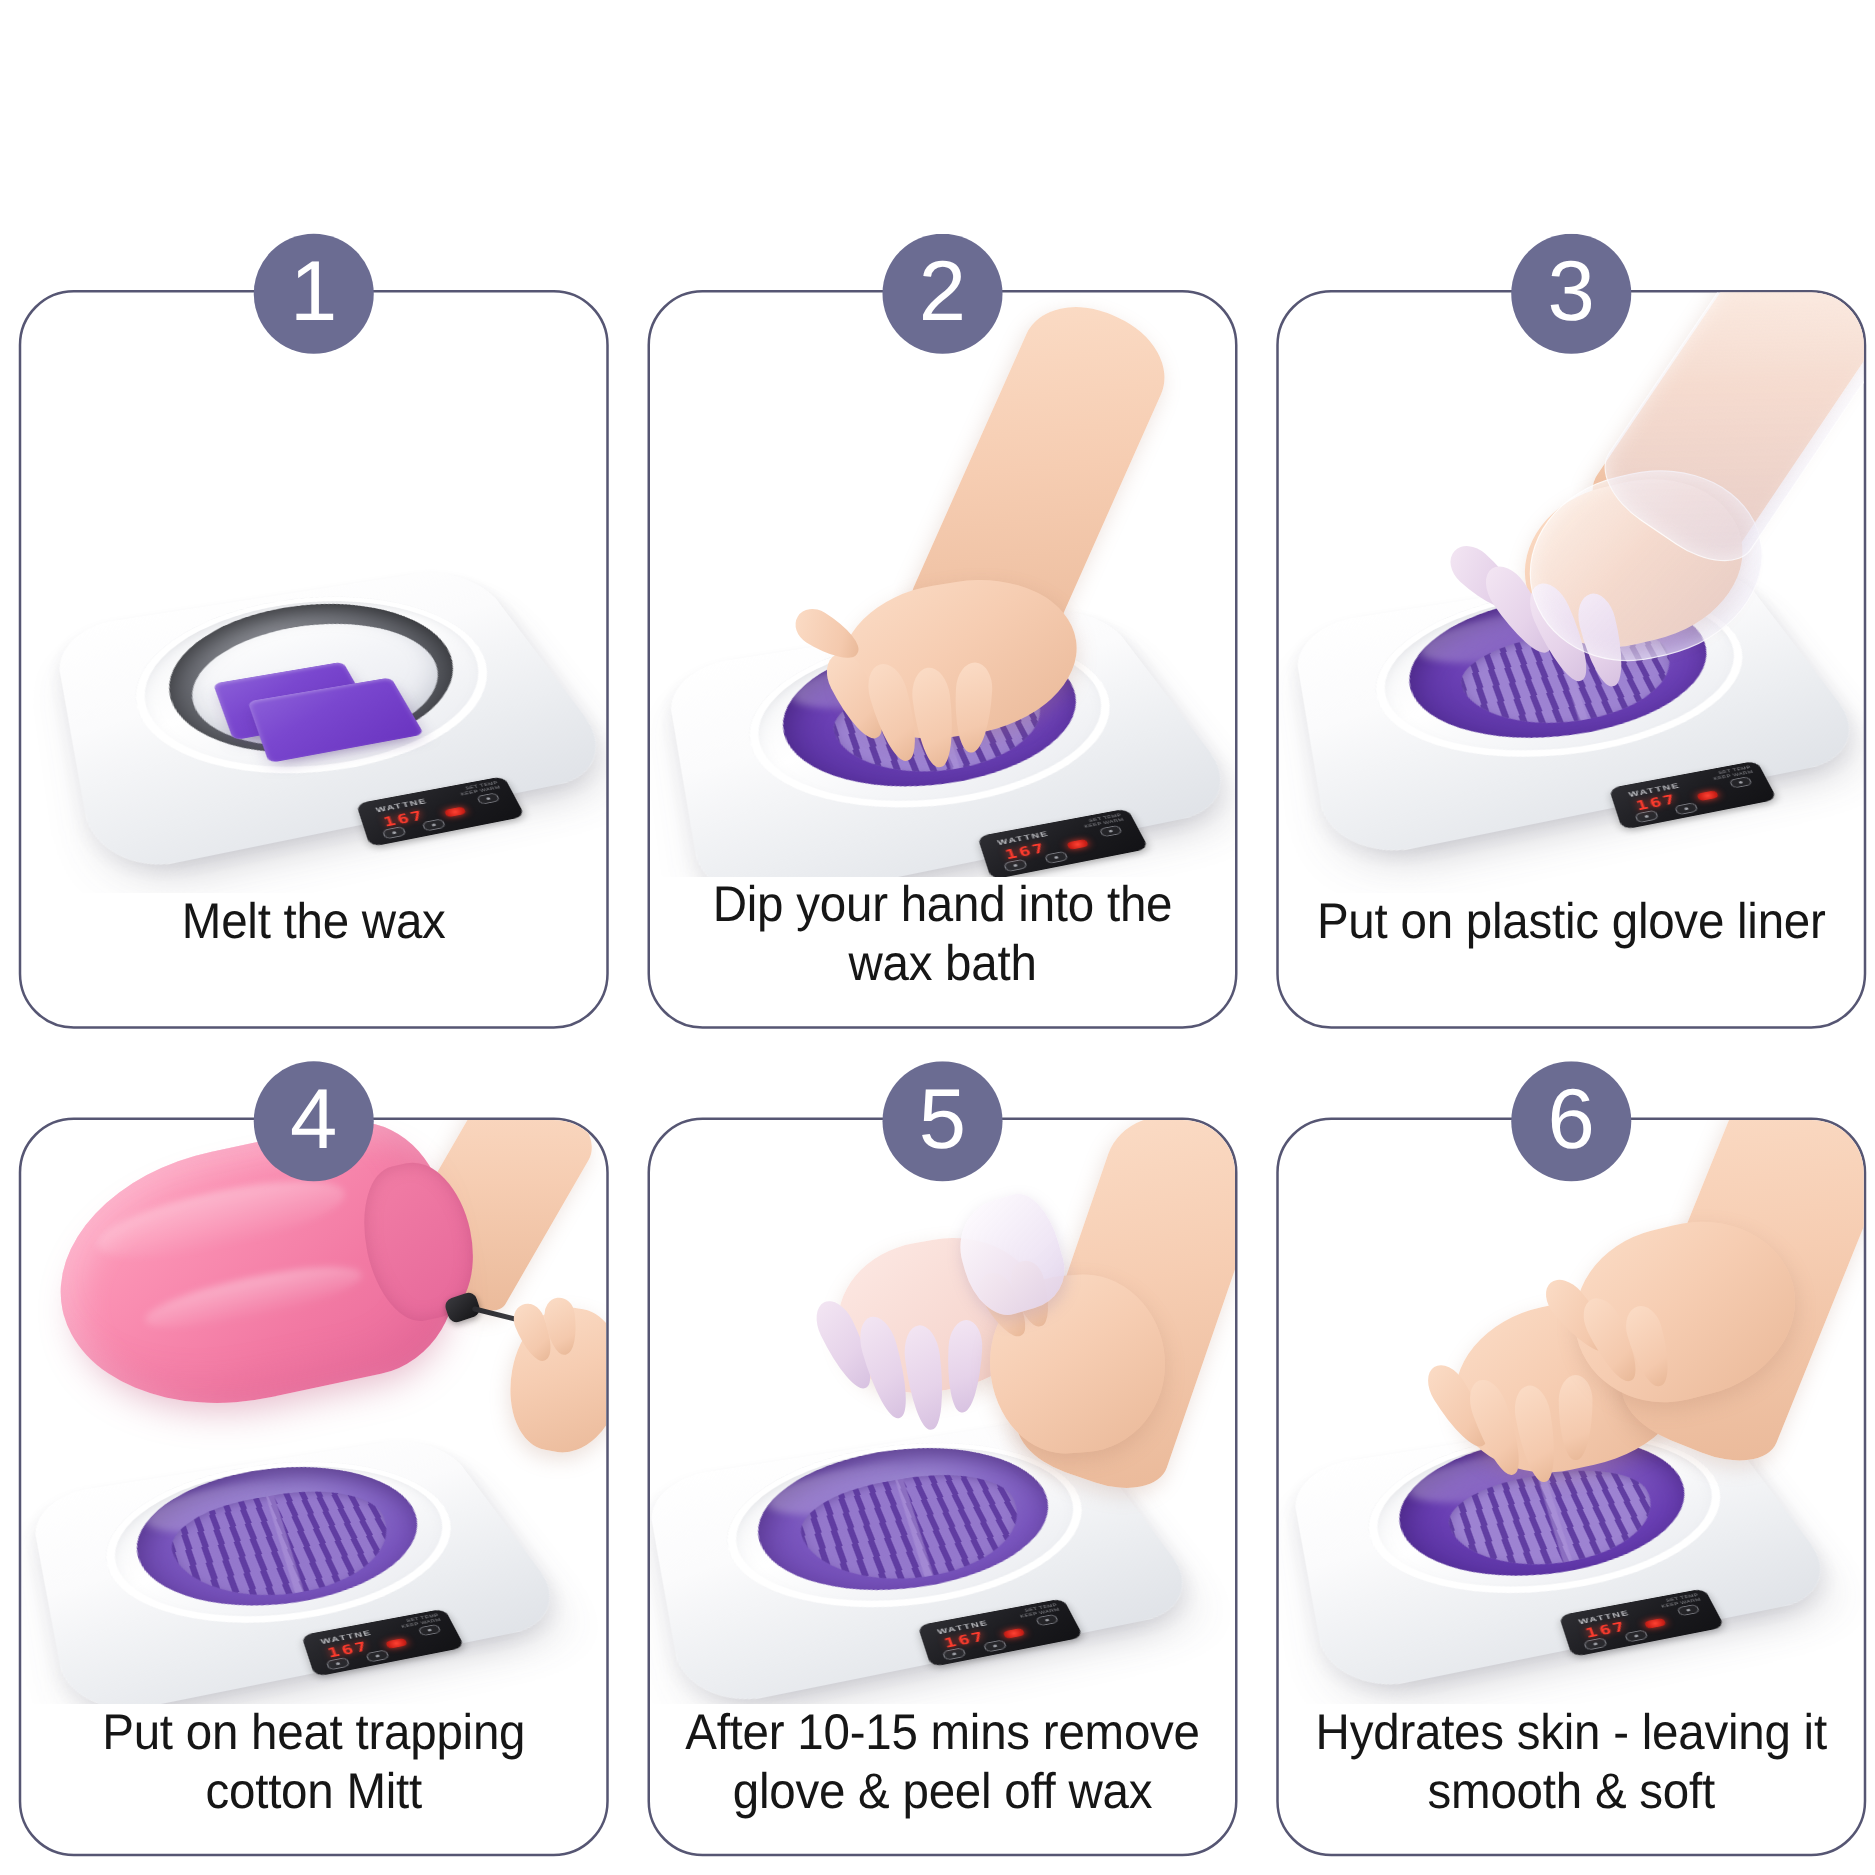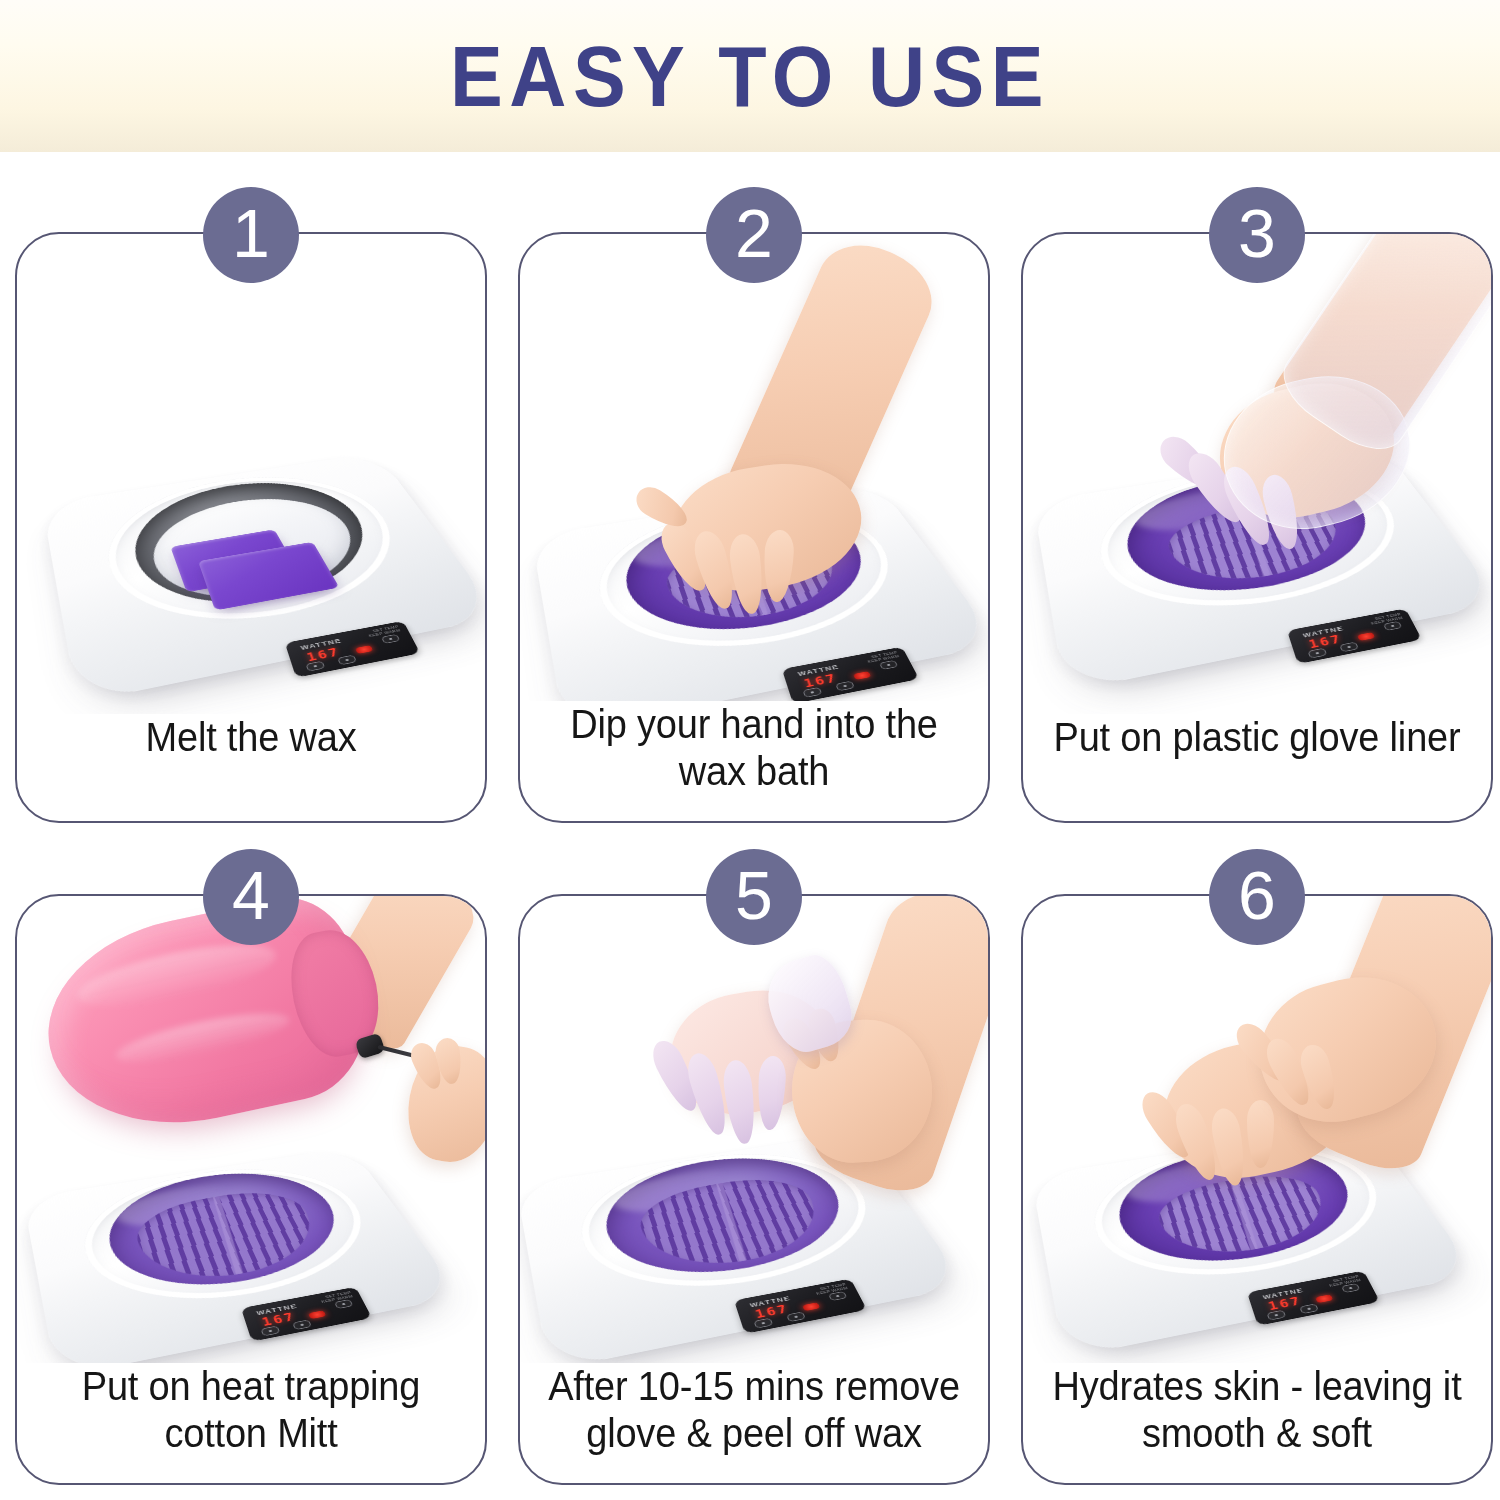--- a/index.html
+++ b/index.html
@@ -267,23 +267,20 @@
     background:linear-gradient(150deg,rgba(255,253,255,.94),rgba(238,228,244,.88) 60%,rgba(222,208,234,.9));
     border-radius:48% 30% 42% 36% / 44% 50% 34% 48%;
     box-shadow:0 5px 12px rgba(150,130,170,.28);
   }
 </style>
 </head>
 <body>
 
 <div class="page">
 
-  <div class="header">
-    <div class="header-title">EASY TO USE</div>
-  </div>
 
   <div class="grid">
 
     <div class="card">
       <div class="badge">1</div>
       <div class="illus">
         <div class="illus-inner">
 
           <div class="device" style="left:42px;top:172px;width:388px;height:300px;">
             <div class="dev-body"></div>

